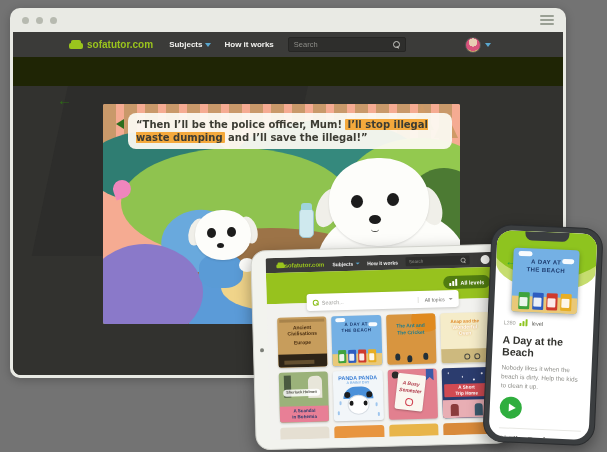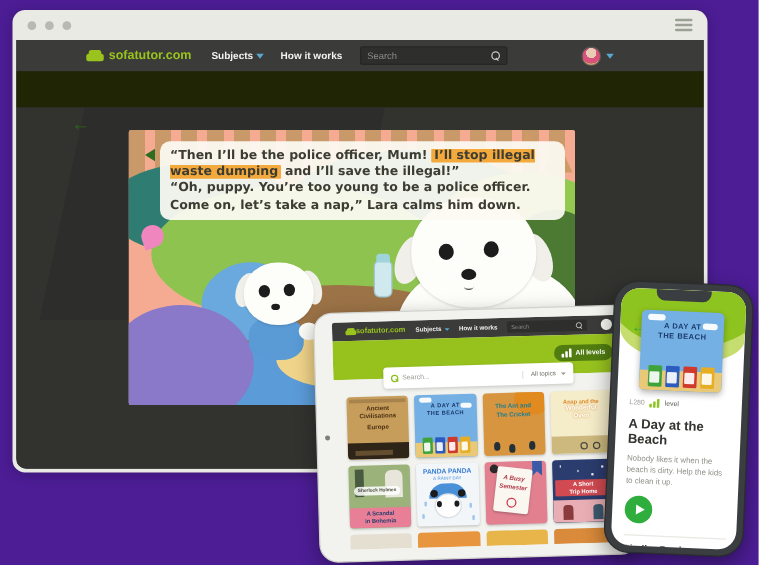--- a/index.html
+++ b/index.html
@@ -1,18 +1,18 @@
 <!DOCTYPE html>
 <html><head>
 <meta charset="utf-8">
 <style>
   * { margin:0; padding:0; box-sizing:border-box; }
   html,body { background:#fff; }
   body { font-family:"Liberation Sans", sans-serif; }
-  .canvas { position:relative; width:607px; height:452px; background:#4c1d95; overflow:hidden; }
+  .canvas { position:relative; width:607px; height:452px; background:#737373; overflow:hidden; }
 
   
   .browser { position:absolute; left:10px; top:8px; width:556px; height:370px;
     background:#e9eae4; border-radius:10px; box-shadow:0 2px 10px rgba(0,0,0,.22); z-index:1; }
   .titlebar { height:24px; display:flex; align-items:center; padding:0 12px; }
   .dots { display:flex; gap:7px; }
   .dot { width:7px; height:7px; border-radius:50%; background:#b7bab0; }
   .hamburger { margin-left:auto; width:14px; display:flex; flex-direction:column; gap:2px; }
   .hamburger span { height:2px; background:#9aa094; border-radius:1px; }
   .browser-content { position:absolute; left:3px; right:3px; top:24px; bottom:3px;
@@ -318,21 +318,20 @@
           <div class="abs ear pup-ear-r"></div>
           <div class="abs dog-head pup-head"></div>
           <div class="abs eye pup-eye-l"></div>
           <div class="abs eye pup-eye-r"></div>
           <div class="abs pup-nose"></div>
           <div class="abs pup-paw"></div>
 
           <div class="abs play-tri"></div>
           <div class="abs textbox">
             <span>“Then I’ll be the police officer, Mum! </span><span class="hl">I’ll stop illegal waste dumping</span><span> and I’ll save the illegal!”</span><br>
-            <span>“Oh, puppy. You’re too young to be a police officer. Come on, let’s take a nap,” Lara calms him down.</span>
           </div>
         </div>
       </div>
     </div>
   </div>
 
   <div class="tablet">
     <span class="tab-cam"></span>
     <div class="tab-screen">
       <div class="t-navbar">

